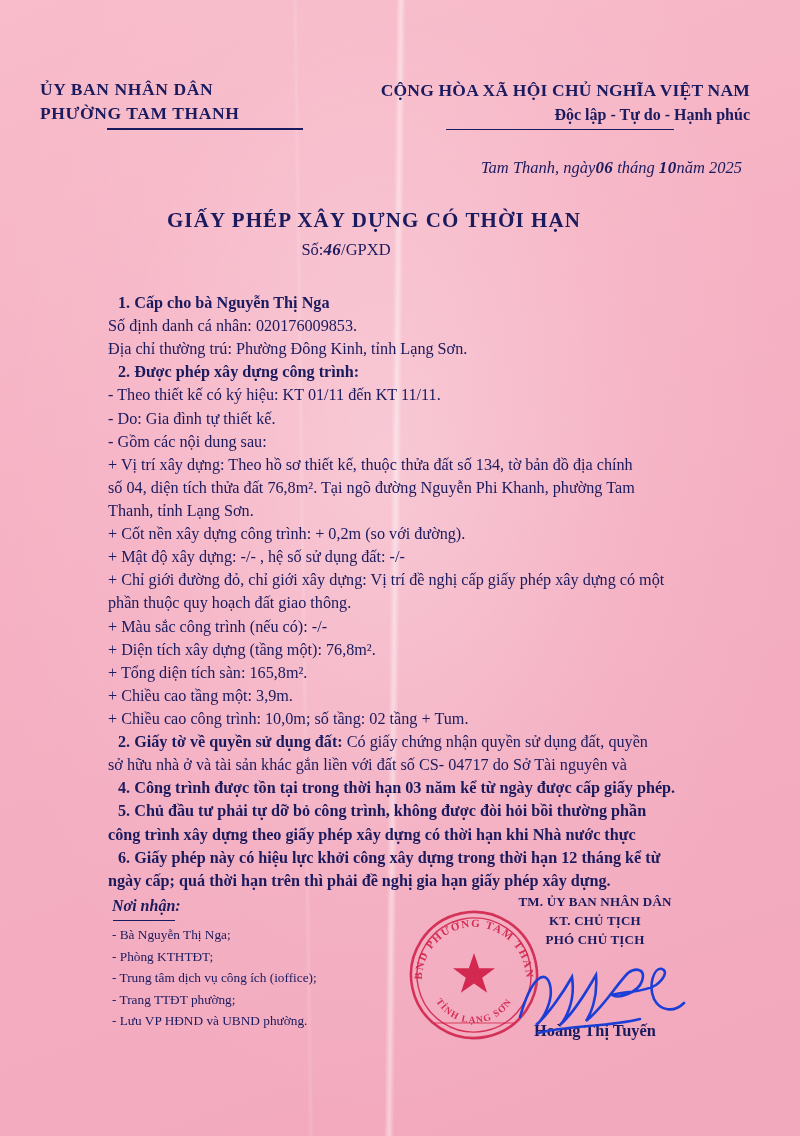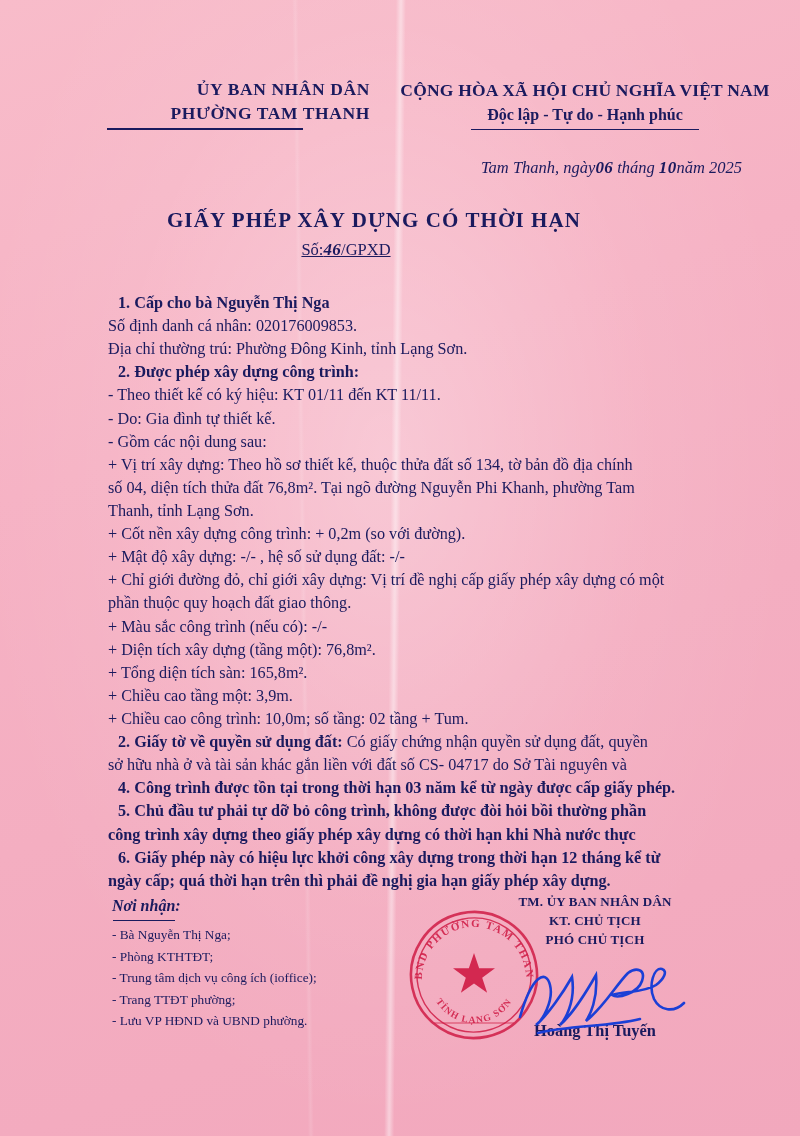--- a/index.html
+++ b/index.html
@@ -54,26 +54,27 @@
   .header {
     position: absolute;
     top: 78px;
     left: 0;
     width: 800px;
     display: flex;
     align-items: flex-start;
   }
   .hdr-left {
     width: 330px;
-    text-align: right;
+    text-align: left;
     padding-left: 40px;
   }
   .hdr-right {
     flex: 1;
-    text-align: center;
+    text-align: right;
+    padding-right: 50px;
   }
   .org1 {
     font-weight: bold;
     font-size: 17.5px;
     letter-spacing: 0.6px;
     line-height: 1.35;
   }
   .org2 {
     font-weight: bold;
     font-size: 17.5px;
@@ -132,21 +133,20 @@
     font-size: 21px;
     letter-spacing: 1.1px;
   }
   .subtitle {
     position: absolute;
     top: 240px;
     left: 0;
     width: 692px;
     text-align: center;
     font-size: 16.5px;
-    text-decoration: underline;
   }
 
   
   .body {
     position: absolute;
     top: 264px;
     left: 108px;
     width: 626px;
     font-size: 16.2px;
     line-height: 1.365;

